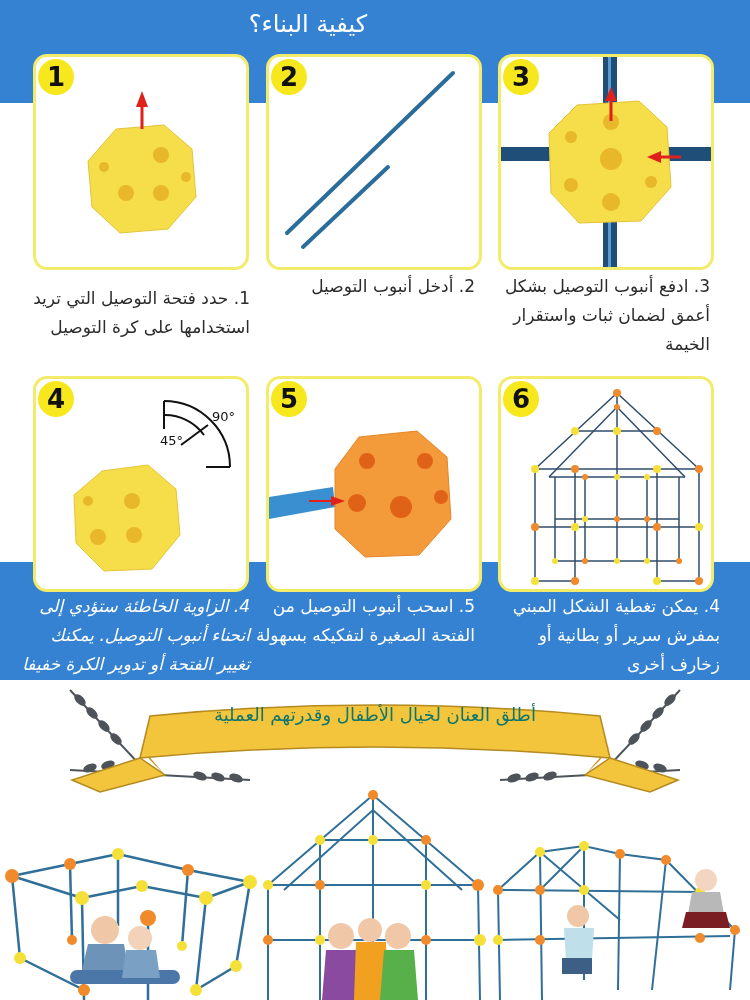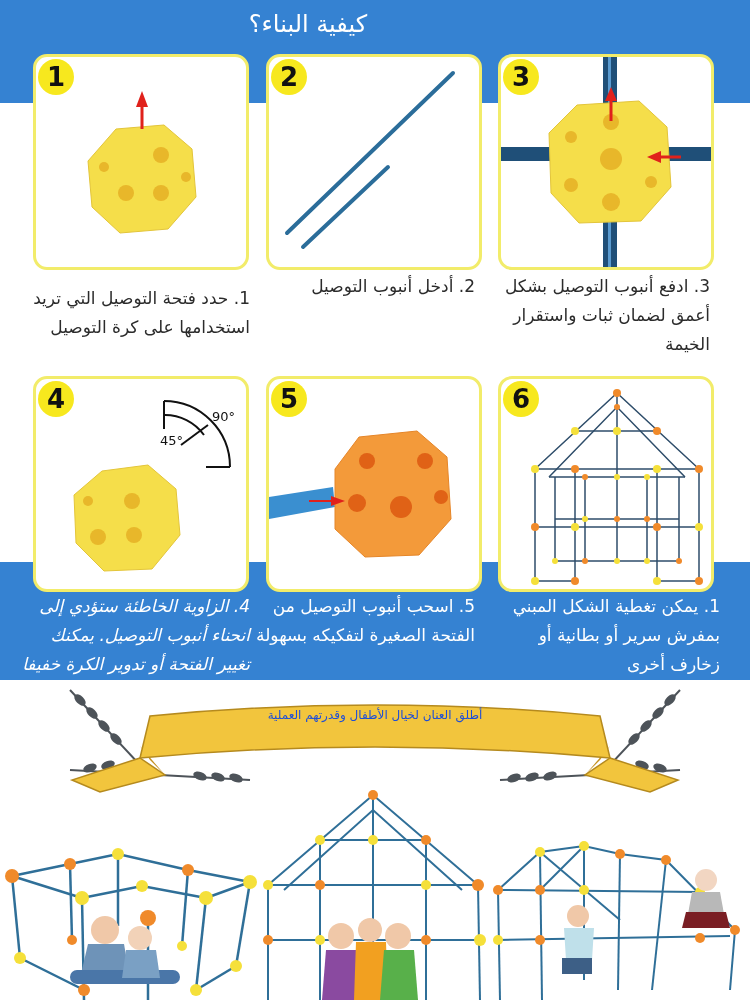--- a/index.html
+++ b/index.html
@@ -13,21 +13,21 @@
 
   .panel { position: absolute; width: 216px; height: 216px; background: #ffffff; border: 3px solid #f2ec6a; border-radius: 14px; overflow: hidden; }
   .badge { position: absolute; left: 2px; top: 2px; width: 36px; height: 36px; border-radius: 50%; background: #f7e81e; color: #111; font-size: 26px; font-weight: bold; text-align: center; line-height: 36px; z-index: 2; }
   .panel svg { position: absolute; left: 0; top: 0; }
 
   .caption { position: absolute; width: 230px; direction: rtl; text-align: right; font-size: 17px; line-height: 29px; }
   .caption.dark { color: #2b2b2b; }
   .caption.light { color: #ffffff; }
 
   .ribbon-wrap { position: absolute; left: 0; top: 680px; width: 750px; height: 115px; }
-  .ribbon-text { position: absolute; left: 150px; top: 700px; width: 450px; text-align: center; direction: rtl; font-size: 12px; color: #1d4ed8; line-height: 30px; }
+  .ribbon-text { position: absolute; left: 150px; top: 700px; width: 450px; text-align: center; direction: rtl; font-size: 18px; color: #0f766e; line-height: 30px; }
 
   .photos { position: absolute; left: 0; top: 790px; width: 750px; height: 210px; }
 </style>
 </head>
 <body>
 
 <div class="band-top"></div>
 <div class="band-mid"></div>
 
 <div class="title">كيفية البناء؟</div>
@@ -163,21 +163,21 @@
       <circle cx="34" cy="202" r="4" fill="#f5e03a"></circle>
       <circle cx="74" cy="202" r="4" fill="#f08a2a"></circle>
       <circle cx="156" cy="202" r="4" fill="#f5e03a"></circle>
       <circle cx="198" cy="202" r="4" fill="#f08a2a"></circle>
     </g>
   </svg>
 </div>
 
 <div class="caption light" style="left:20px; top:592px;font-style:italic;">4. الزاوية الخاطئة ستؤدي إلى انحناء أنبوب التوصيل. يمكنك تغيير الفتحة أو تدوير الكرة خفيفا</div>
 <div class="caption light" style="left:250px; top:592px; width:225px;">5. اسحب أنبوب التوصيل من الفتحة الصغيرة لتفكيكه بسهولة</div>
-<div class="caption light" style="left:490px; top:592px; width:230px;">1. يمكن تغطية الشكل المبني بمفرش سرير أو بطانية أو زخارف أخرى</div>
+<div class="caption light" style="left:490px; top:592px; width:230px;">4. يمكن تغطية الشكل المبني بمفرش سرير أو بطانية أو زخارف أخرى</div>
 
 <svg class="ribbon-wrap" width="750" height="115" viewBox="0 0 750 115">
   <g stroke="#4d5359" stroke-width="2" fill="#4d5359">
     <line x1="70" y1="10" x2="140" y2="85"></line>
     <line x1="70" y1="90" x2="250" y2="100"></line>
     <ellipse cx="80" cy="20" rx="6" ry="3" transform="rotate(45 80 20)"></ellipse>
     <ellipse cx="92" cy="33" rx="6" ry="3" transform="rotate(45 92 33)"></ellipse>
     <ellipse cx="104" cy="46" rx="6" ry="3" transform="rotate(45 104 46)"></ellipse>
     <ellipse cx="116" cy="59" rx="6" ry="3" transform="rotate(45 116 59)"></ellipse>
     <ellipse cx="90" cy="88" rx="6" ry="3" transform="rotate(-20 90 88)"></ellipse>

